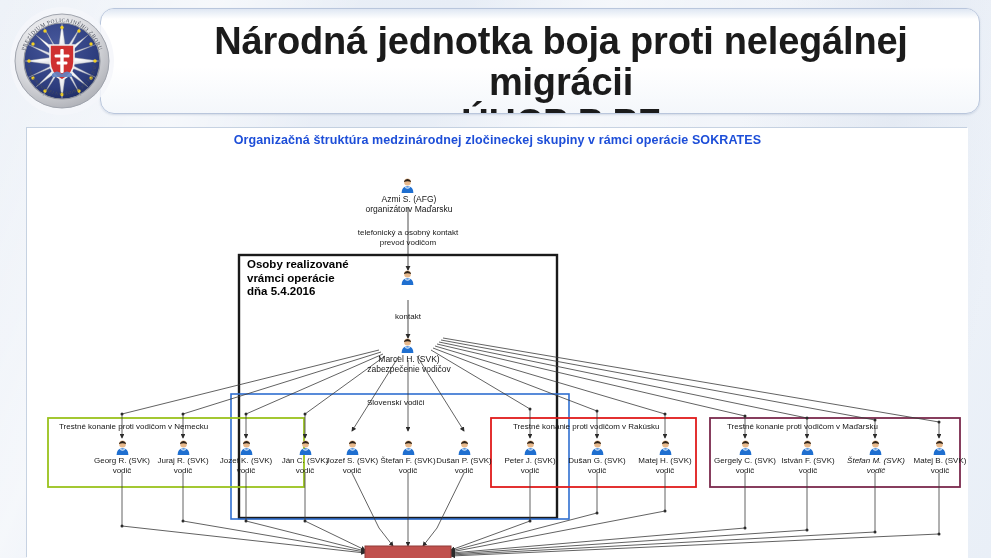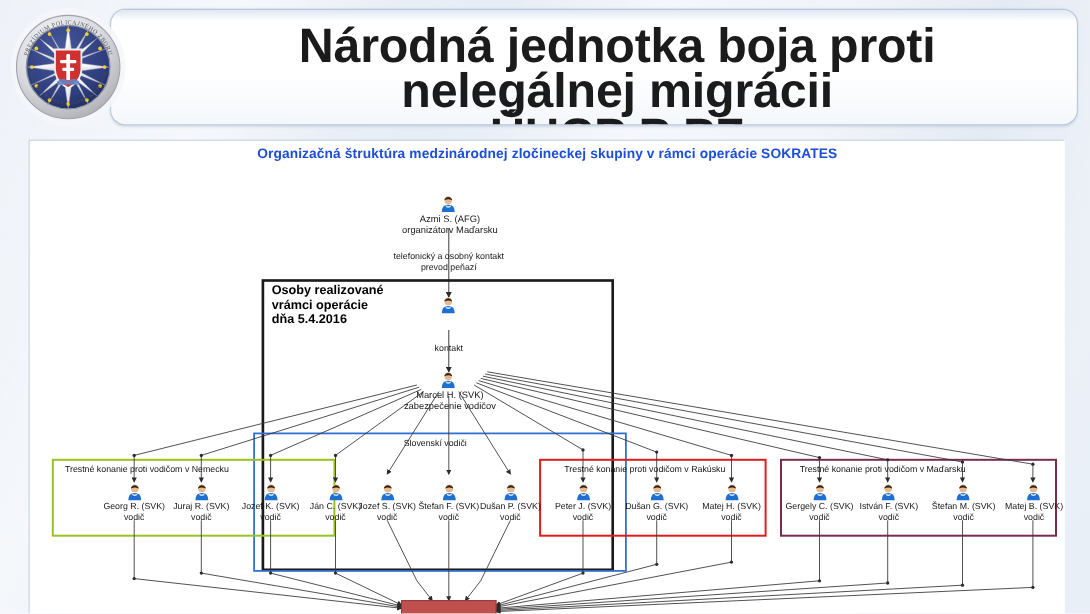--- a/index.html
+++ b/index.html
@@ -49,21 +49,21 @@
     height: 10px;
     background: linear-gradient(180deg, #dfe7f3 0%, rgba(255,255,255,0) 100%);
   }
   .title-block {
     position: absolute;
     left: 60px;
     right: 18px;
     top: 12px;
     text-align: center;
     color: #1b1b1b;
-    font-size: 44px;
+    font-size: 38px;
     line-height: 41px;
     font-weight: 700;
     letter-spacing: -0.2px;
     font-family: "Liberation Sans", sans-serif;
   }
   .title-line2 { display: block; }
 
   
   .emblem {
     position: absolute;
@@ -371,21 +371,21 @@
       </div>
 
       <div class="group-label" style="left:340px; top:270px;">Slovenskí vodiči</div>
 
       <div class="group-label" style="left:32px; top:294px;">Trestné konanie proti vodičom v Nemecku</div>
       <div class="group-label" style="left:486px; top:294px;">Trestné konanie proti vodičom v Rakúsku</div>
       <div class="group-label" style="left:700px; top:294px;">Trestné konanie proti vodičom v Maďarsku</div>
 
       <div class="edge-label" style="left:301px; top:100px; width:160px;">
         <span>telefonický a osobný kontakt</span><br>
-        <span>prevod peňazí</span>
+        <span>prevod vodičom</span>
       </div>
       <div class="edge-label" style="left:341px; top:184px; width:80px;">kontakt</div>
 
       <div class="avatar" style="left:372px; top:50px;">
         <svg viewBox="0 0 17 15">
             <ellipse cx="8.5" cy="4" rx="3.4" ry="3.6" fill="#e8b98c"></ellipse>
             <path d="M5.1 3.1 Q8.5 -0.9 11.9 3.1 L11.9 4.1 Q8.5 2.2 5.1 4.1 Z" fill="#2b2118"></path>
             <path d="M2.6 15 Q2.6 8.2 8.5 8.2 Q14.4 8.2 14.4 15 Z" fill="#1f6fd0"></path>
             <path d="M6.2 8.6 Q8.5 10.6 10.8 8.6 L10.8 10 Q8.5 11.6 6.2 10 Z" fill="#d7e9fb"></path>
           </svg>
@@ -574,21 +574,21 @@
       </div>
 
       <div class="avatar" style="left:840px; top:312px;">
         <svg viewBox="0 0 17 15">
             <ellipse cx="8.5" cy="4" rx="3.4" ry="3.6" fill="#e8b98c"></ellipse>
             <path d="M5.1 3.1 Q8.5 -0.9 11.9 3.1 L11.9 4.1 Q8.5 2.2 5.1 4.1 Z" fill="#2b2118"></path>
             <path d="M2.6 15 Q2.6 8.2 8.5 8.2 Q14.4 8.2 14.4 15 Z" fill="#1f6fd0"></path>
             <path d="M6.2 8.6 Q8.5 10.6 10.8 8.6 L10.8 10 Q8.5 11.6 6.2 10 Z" fill="#d7e9fb"></path>
           </svg>
       </div>
-      <div class="node" style="left:808px; top:328px; width:82px;">
+      <div class="node" style="left:808px; top:328px; width:82px;font-style:italic;">
         <span class="nm">Štefan M. (SVK)</span>
         <span class="role">vodič</span>
       </div>
 
       <div class="avatar" style="left:904px; top:312px;">
         <svg viewBox="0 0 17 15">
             <ellipse cx="8.5" cy="4" rx="3.4" ry="3.6" fill="#e8b98c"></ellipse>
             <path d="M5.1 3.1 Q8.5 -0.9 11.9 3.1 L11.9 4.1 Q8.5 2.2 5.1 4.1 Z" fill="#2b2118"></path>
             <path d="M2.6 15 Q2.6 8.2 8.5 8.2 Q14.4 8.2 14.4 15 Z" fill="#1f6fd0"></path>
             <path d="M6.2 8.6 Q8.5 10.6 10.8 8.6 L10.8 10 Q8.5 11.6 6.2 10 Z" fill="#d7e9fb"></path>

